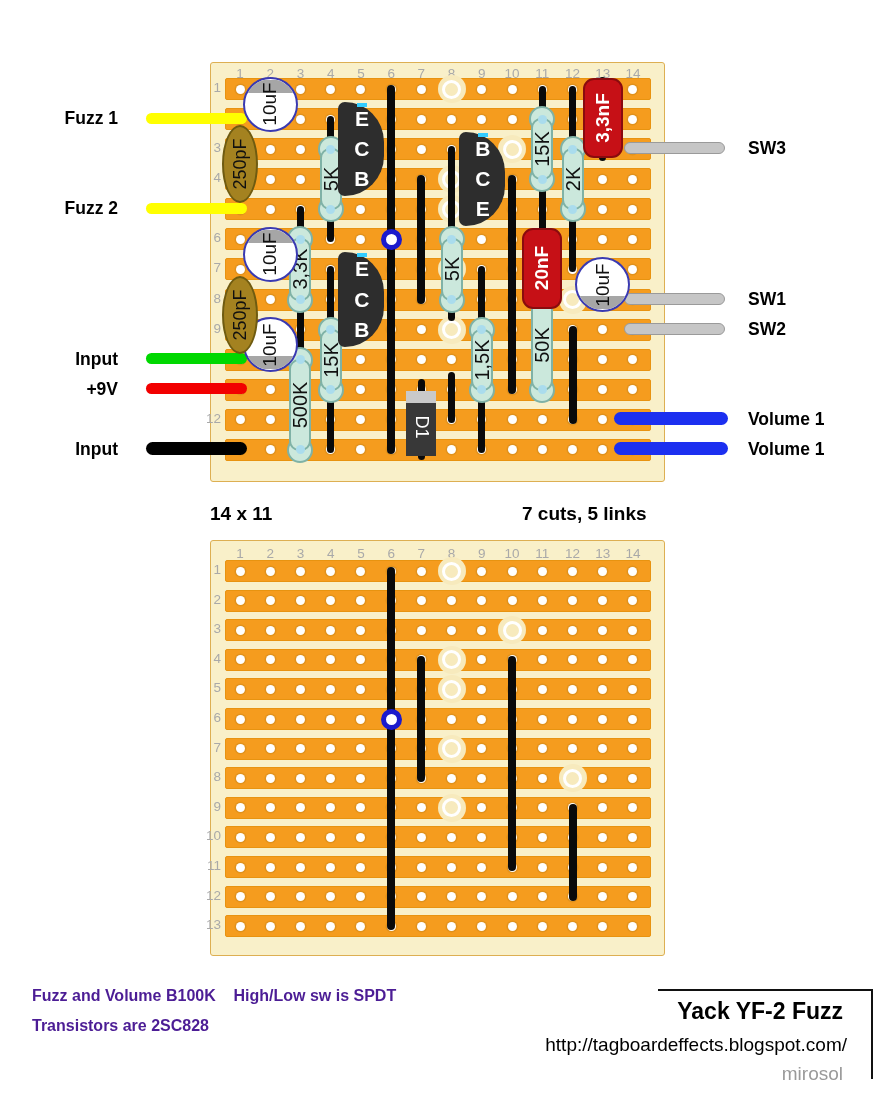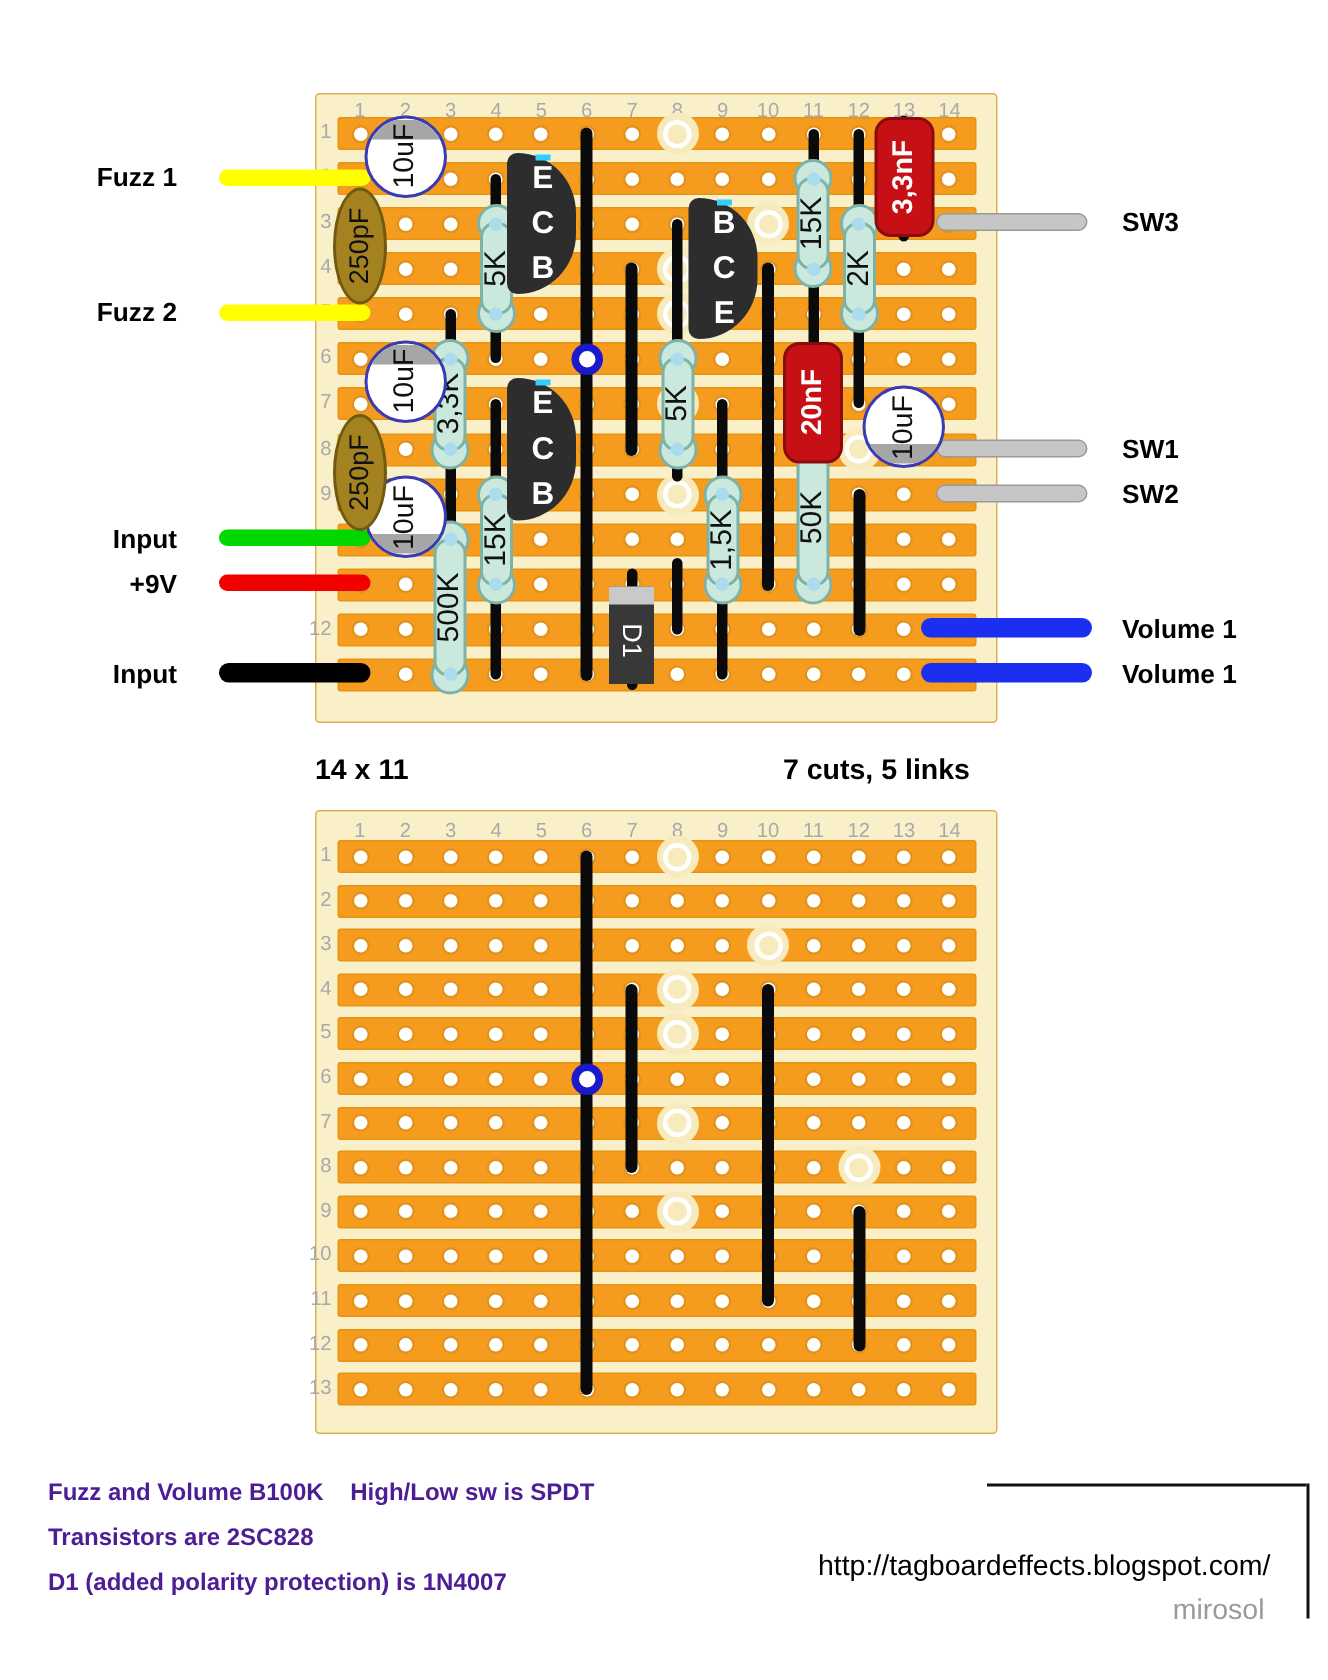--- a/index.html
+++ b/index.html
@@ -689,24 +689,24 @@
       <div class="linkwire" style="left: 176.15px; top: 174px; width: 8px; height: 215.2px;"></div>
       <div class="linkwire" style="left: 206.38px; top: 114.8px; width: 8px; height: 126.4px;"></div>
       <div class="linkwire" style="left: 297.07px; top: 114.8px; width: 8px; height: 215.2px;"></div>
       <div class="linkwire" style="left: 357.53px; top: 262.8px; width: 8px; height: 96.8px;"></div>
       <div class="junction" style="left: 169.65px; top: 167.5px;"></div>
     </div>
 
   <div id="footer-notes">
       <div class="note">Fuzz and Volume B100K    High/Low sw is SPDT</div>
       <div class="note">Transistors are 2SC828</div>
-      <div class="note">D1 (added polarity protection) is 1N4007</div>
     </div>
   <div id="footer-topline"></div>
   <div id="footer-box">
+    <div id="footer-title">Yack YF-2 Fuzz</div>
     <div id="footer-url">http://tagboardeffects.blogspot.com/</div>
     <div id="footer-credit">mirosol</div>
   </div>
 <div class="wire" style="left: 146px; top: 112.58px; width: 101px; height: 11px; background: rgb(255, 255, 0);"></div>
     <div class="wirelabel" style="left: 28px; top: 107.08px; width: 90px; text-align: right;">Fuzz 1</div>
     <div class="wire" style="left: 146px; top: 202.82px; width: 101px; height: 11px; background: rgb(255, 255, 0);"></div>
     <div class="wirelabel" style="left: 28px; top: 197.32px; width: 90px; text-align: right;">Fuzz 2</div>
     <div class="wire" style="left: 146px; top: 353.22px; width: 101px; height: 11px; background: rgb(0, 216, 0);"></div>
     <div class="wirelabel" style="left: 28px; top: 347.72px; width: 90px; text-align: right;">Input</div>
     <div class="wire" style="left: 146px; top: 383.3px; width: 101px; height: 11px; background: rgb(242, 0, 0);"></div>

